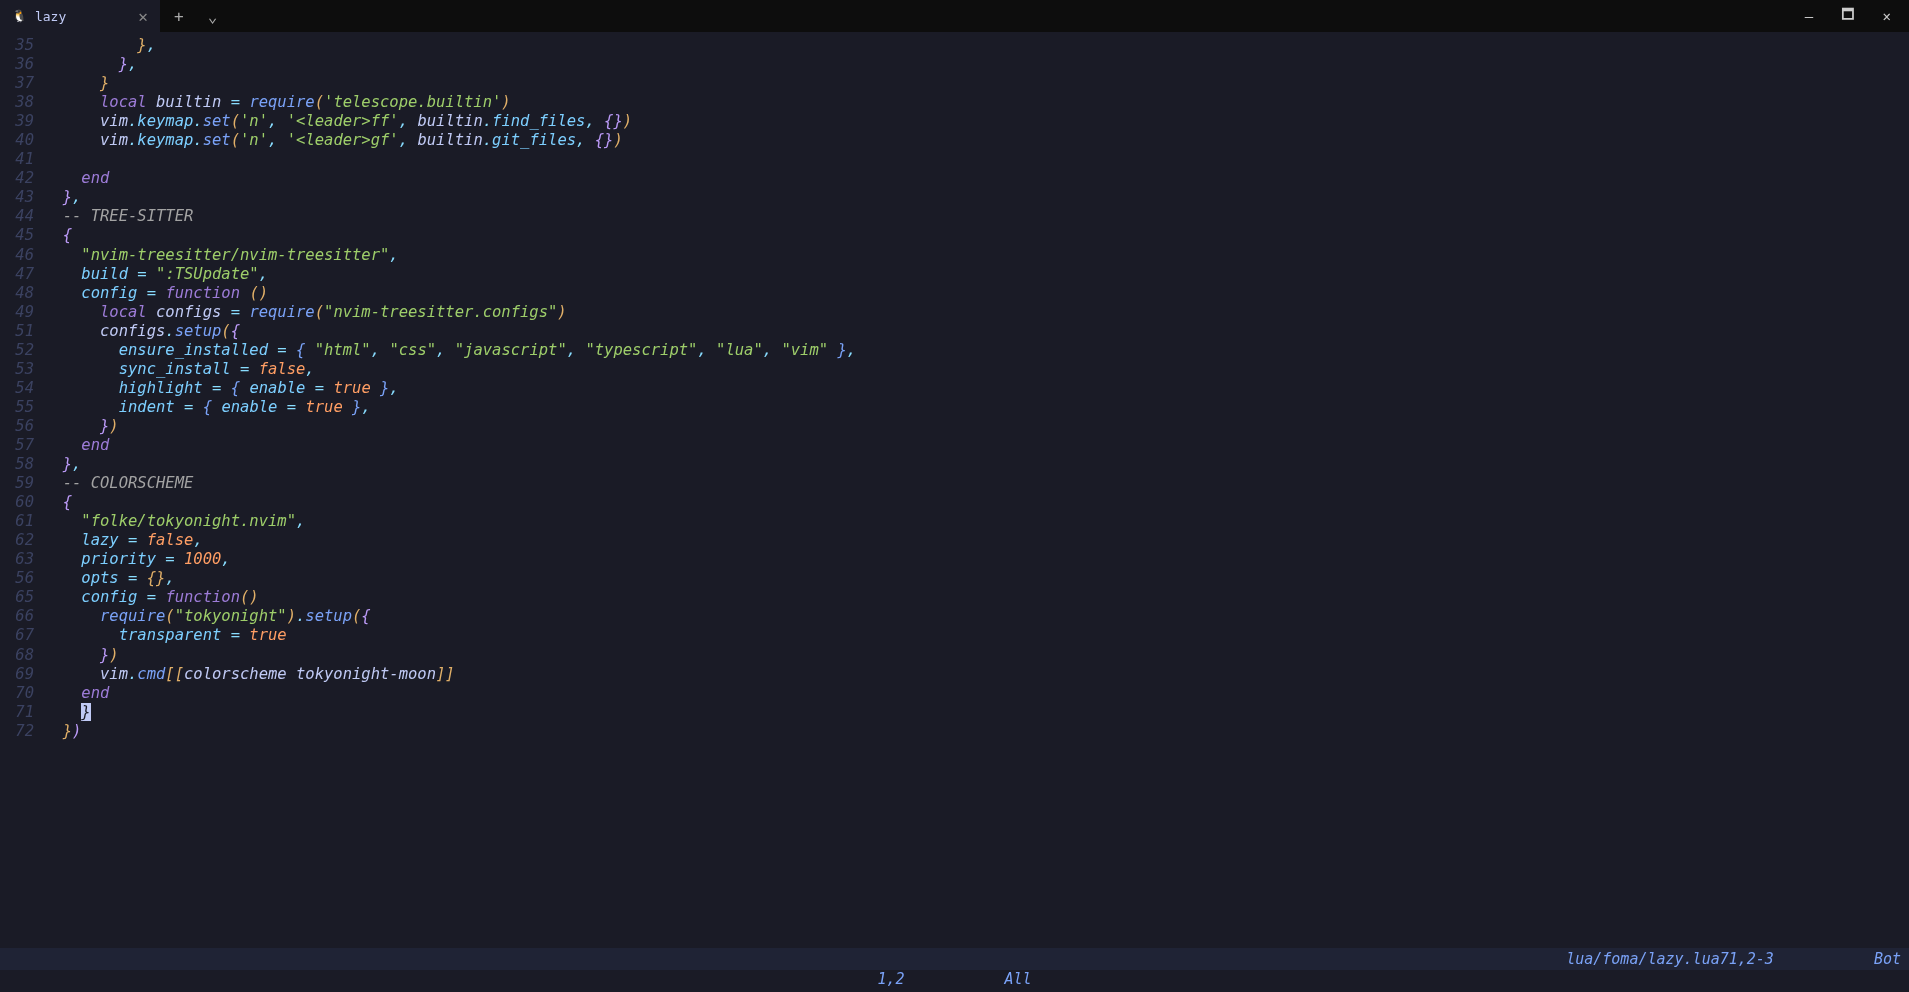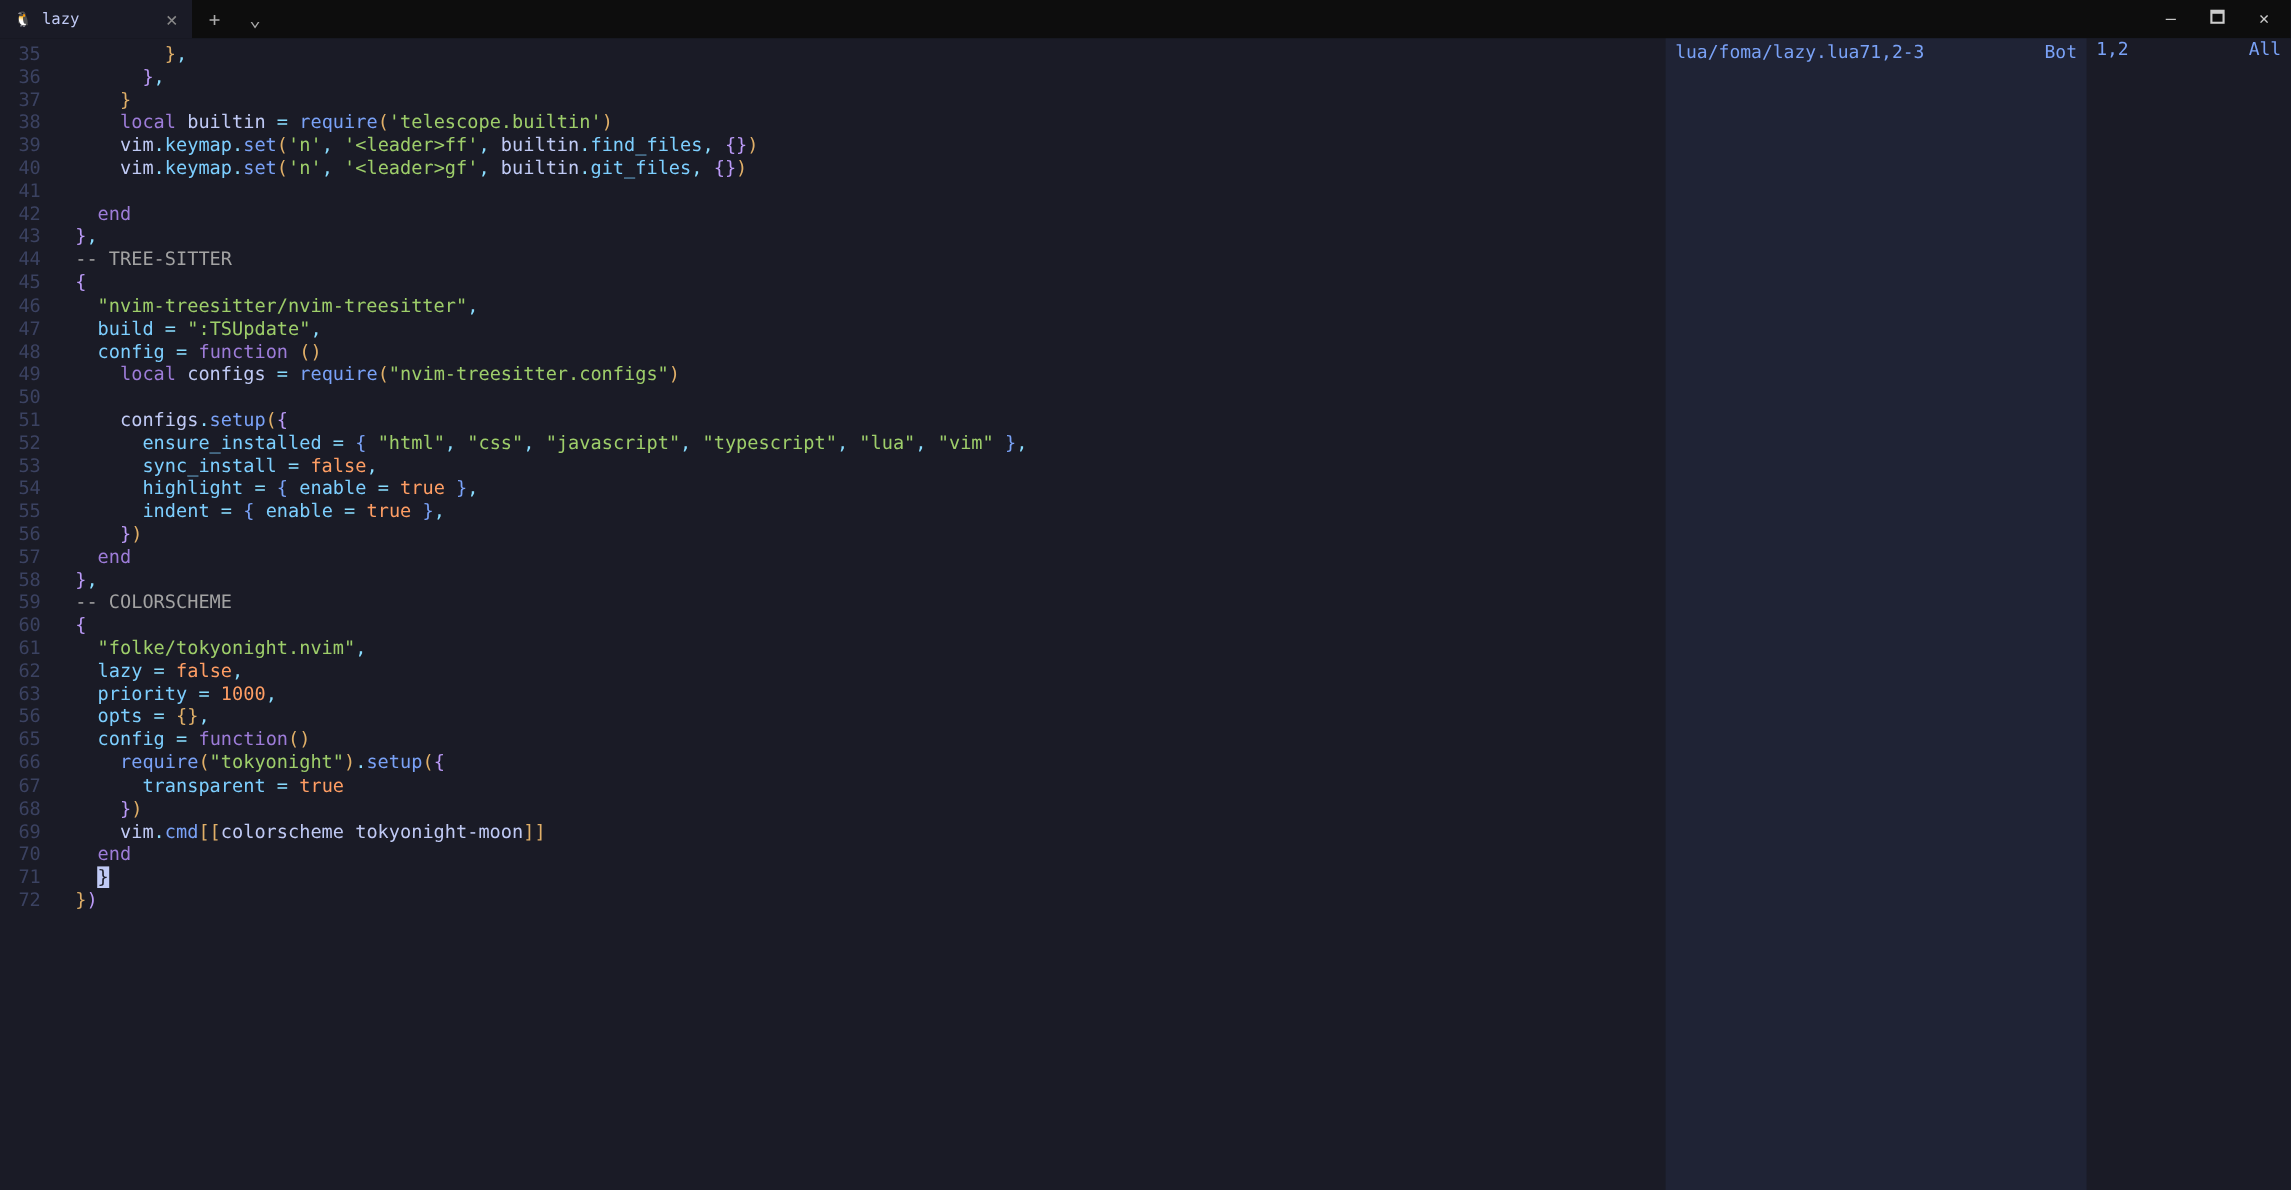--- a/index.html
+++ b/index.html
@@ -64,22 +64,24 @@
   padding-right: 8px;
 }
 .win-btn {
   color: #ccc;
   font-size: 14px;
   padding: 4px 10px;
   cursor: pointer;
 }
 .editor {
   display: flex;
+  flex-direction: column;
   height: calc(100% - 32px);
   background: #1a1b26;
+  font-style: italic;
 }
 .code-area {
   flex: 1;
   overflow: hidden;
   padding-top: 4px;
 }
 .line {
   display: flex;
   height: 19.05px;
   line-height: 19.05px;
@@ -96,21 +98,21 @@
 .statusbar {
   display: flex;
   justify-content: flex-end;
   background: #1f2335;
   color: #7aa2f7;
   padding: 2px 8px;
   font-size: 15px;
 }
 .statusbar2 {
   display: flex;
-  justify-content: flex-end;
+  justify-content: center;
   background: #1a1b26;
   color: #7aa2f7;
   padding: 0 8px 4px 8px;
   font-size: 15px;
 }
 .status-right { display: flex; gap: 100px; }
 .t-punc { color: #89ddff; }
 .t-key { color: #9d7cd8; }
 .t-ident { color: #c0caf5; }
 .t-func { color: #7aa2f7; }
@@ -160,21 +162,20 @@
       <div class="line"><span class="lnum">40</span><span class="lcont"><span>  </span><span>    </span><span class="t-ident">vim</span><span class="t-punc">.</span><span class="t-prop">keymap</span><span class="t-punc">.</span><span class="t-func">set</span><span class="t-paren1">(</span><span class="t-str">'n'</span><span class="t-punc">,</span><span> </span><span class="t-str">'&lt;leader&gt;gf'</span><span class="t-punc">,</span><span> </span><span class="t-ident">builtin</span><span class="t-punc">.</span><span class="t-prop">git_files</span><span class="t-punc">,</span><span> </span><span class="t-paren2">{}</span><span class="t-paren1">)</span></span></div>
       <div class="line"><span class="lnum">41</span><span class="lcont"><span>  </span></span></div>
       <div class="line"><span class="lnum">42</span><span class="lcont"><span>  </span><span>  </span><span class="t-key">end</span></span></div>
       <div class="line"><span class="lnum">43</span><span class="lcont"><span>  </span><span class="t-paren2">}</span><span class="t-punc">,</span></span></div>
       <div class="line"><span class="lnum">44</span><span class="lcont"><span>  </span><span class="t-comment">-- TREE-SITTER</span></span></div>
       <div class="line"><span class="lnum">45</span><span class="lcont"><span>  </span><span class="t-paren2">{</span></span></div>
       <div class="line"><span class="lnum">46</span><span class="lcont"><span>  </span><span>  </span><span class="t-str">"nvim-treesitter/nvim-treesitter"</span><span class="t-punc">,</span></span></div>
       <div class="line"><span class="lnum">47</span><span class="lcont"><span>  </span><span>  </span><span class="t-prop">build</span><span> </span><span class="t-op">=</span><span> </span><span class="t-str">":TSUpdate"</span><span class="t-punc">,</span></span></div>
       <div class="line"><span class="lnum">48</span><span class="lcont"><span>  </span><span>  </span><span class="t-prop">config</span><span> </span><span class="t-op">=</span><span> </span><span class="t-key">function</span><span> </span><span class="t-paren1">()</span></span></div>
       <div class="line"><span class="lnum">49</span><span class="lcont"><span>  </span><span>    </span><span class="t-key">local</span><span> </span><span class="t-ident">configs</span><span> </span><span class="t-op">=</span><span> </span><span class="t-func">require</span><span class="t-paren1">(</span><span class="t-str">"nvim-treesitter.configs"</span><span class="t-paren1">)</span></span></div>
-      <div class="line"><span class="lnum">50</span><span class="lcont"><span>  </span></span></div>
       <div class="line"><span class="lnum">51</span><span class="lcont"><span>  </span><span>    </span><span class="t-ident">configs</span><span class="t-punc">.</span><span class="t-func">setup</span><span class="t-paren1">(</span><span class="t-paren2">{</span></span></div>
       <div class="line"><span class="lnum">52</span><span class="lcont"><span>  </span><span>      </span><span class="t-prop">ensure_installed</span><span> </span><span class="t-op">=</span><span> </span><span class="t-paren3">{</span><span> </span><span class="t-str">"html"</span><span class="t-punc">,</span><span> </span><span class="t-str">"css"</span><span class="t-punc">,</span><span> </span><span class="t-str">"javascript"</span><span class="t-punc">,</span><span> </span><span class="t-str">"typescript"</span><span class="t-punc">,</span><span> </span><span class="t-str">"lua"</span><span class="t-punc">,</span><span> </span><span class="t-str">"vim"</span><span> </span><span class="t-paren3">}</span><span class="t-punc">,</span></span></div>
       <div class="line"><span class="lnum">53</span><span class="lcont"><span>  </span><span>      </span><span class="t-prop">sync_install</span><span> </span><span class="t-op">=</span><span> </span><span class="t-bool">false</span><span class="t-punc">,</span></span></div>
       <div class="line"><span class="lnum">54</span><span class="lcont"><span>  </span><span>      </span><span class="t-prop">highlight</span><span> </span><span class="t-op">=</span><span> </span><span class="t-paren3">{</span><span> </span><span class="t-prop">enable</span><span> </span><span class="t-op">=</span><span> </span><span class="t-bool">true</span><span> </span><span class="t-paren3">}</span><span class="t-punc">,</span></span></div>
       <div class="line"><span class="lnum">55</span><span class="lcont"><span>  </span><span>      </span><span class="t-prop">indent</span><span> </span><span class="t-op">=</span><span> </span><span class="t-paren3">{</span><span> </span><span class="t-prop">enable</span><span> </span><span class="t-op">=</span><span> </span><span class="t-bool">true</span><span> </span><span class="t-paren3">}</span><span class="t-punc">,</span></span></div>
       <div class="line"><span class="lnum">56</span><span class="lcont"><span>  </span><span>    </span><span class="t-paren2">}</span><span class="t-paren1">)</span></span></div>
       <div class="line"><span class="lnum">57</span><span class="lcont"><span>  </span><span>  </span><span class="t-key">end</span></span></div>
       <div class="line"><span class="lnum">58</span><span class="lcont"><span>  </span><span class="t-paren2">}</span><span class="t-punc">,</span></span></div>
       <div class="line"><span class="lnum">59</span><span class="lcont"><span>  </span><span class="t-comment">-- COLORSCHEME</span></span></div>
       <div class="line"><span class="lnum">60</span><span class="lcont"><span>  </span><span class="t-paren2">{</span></span></div>

